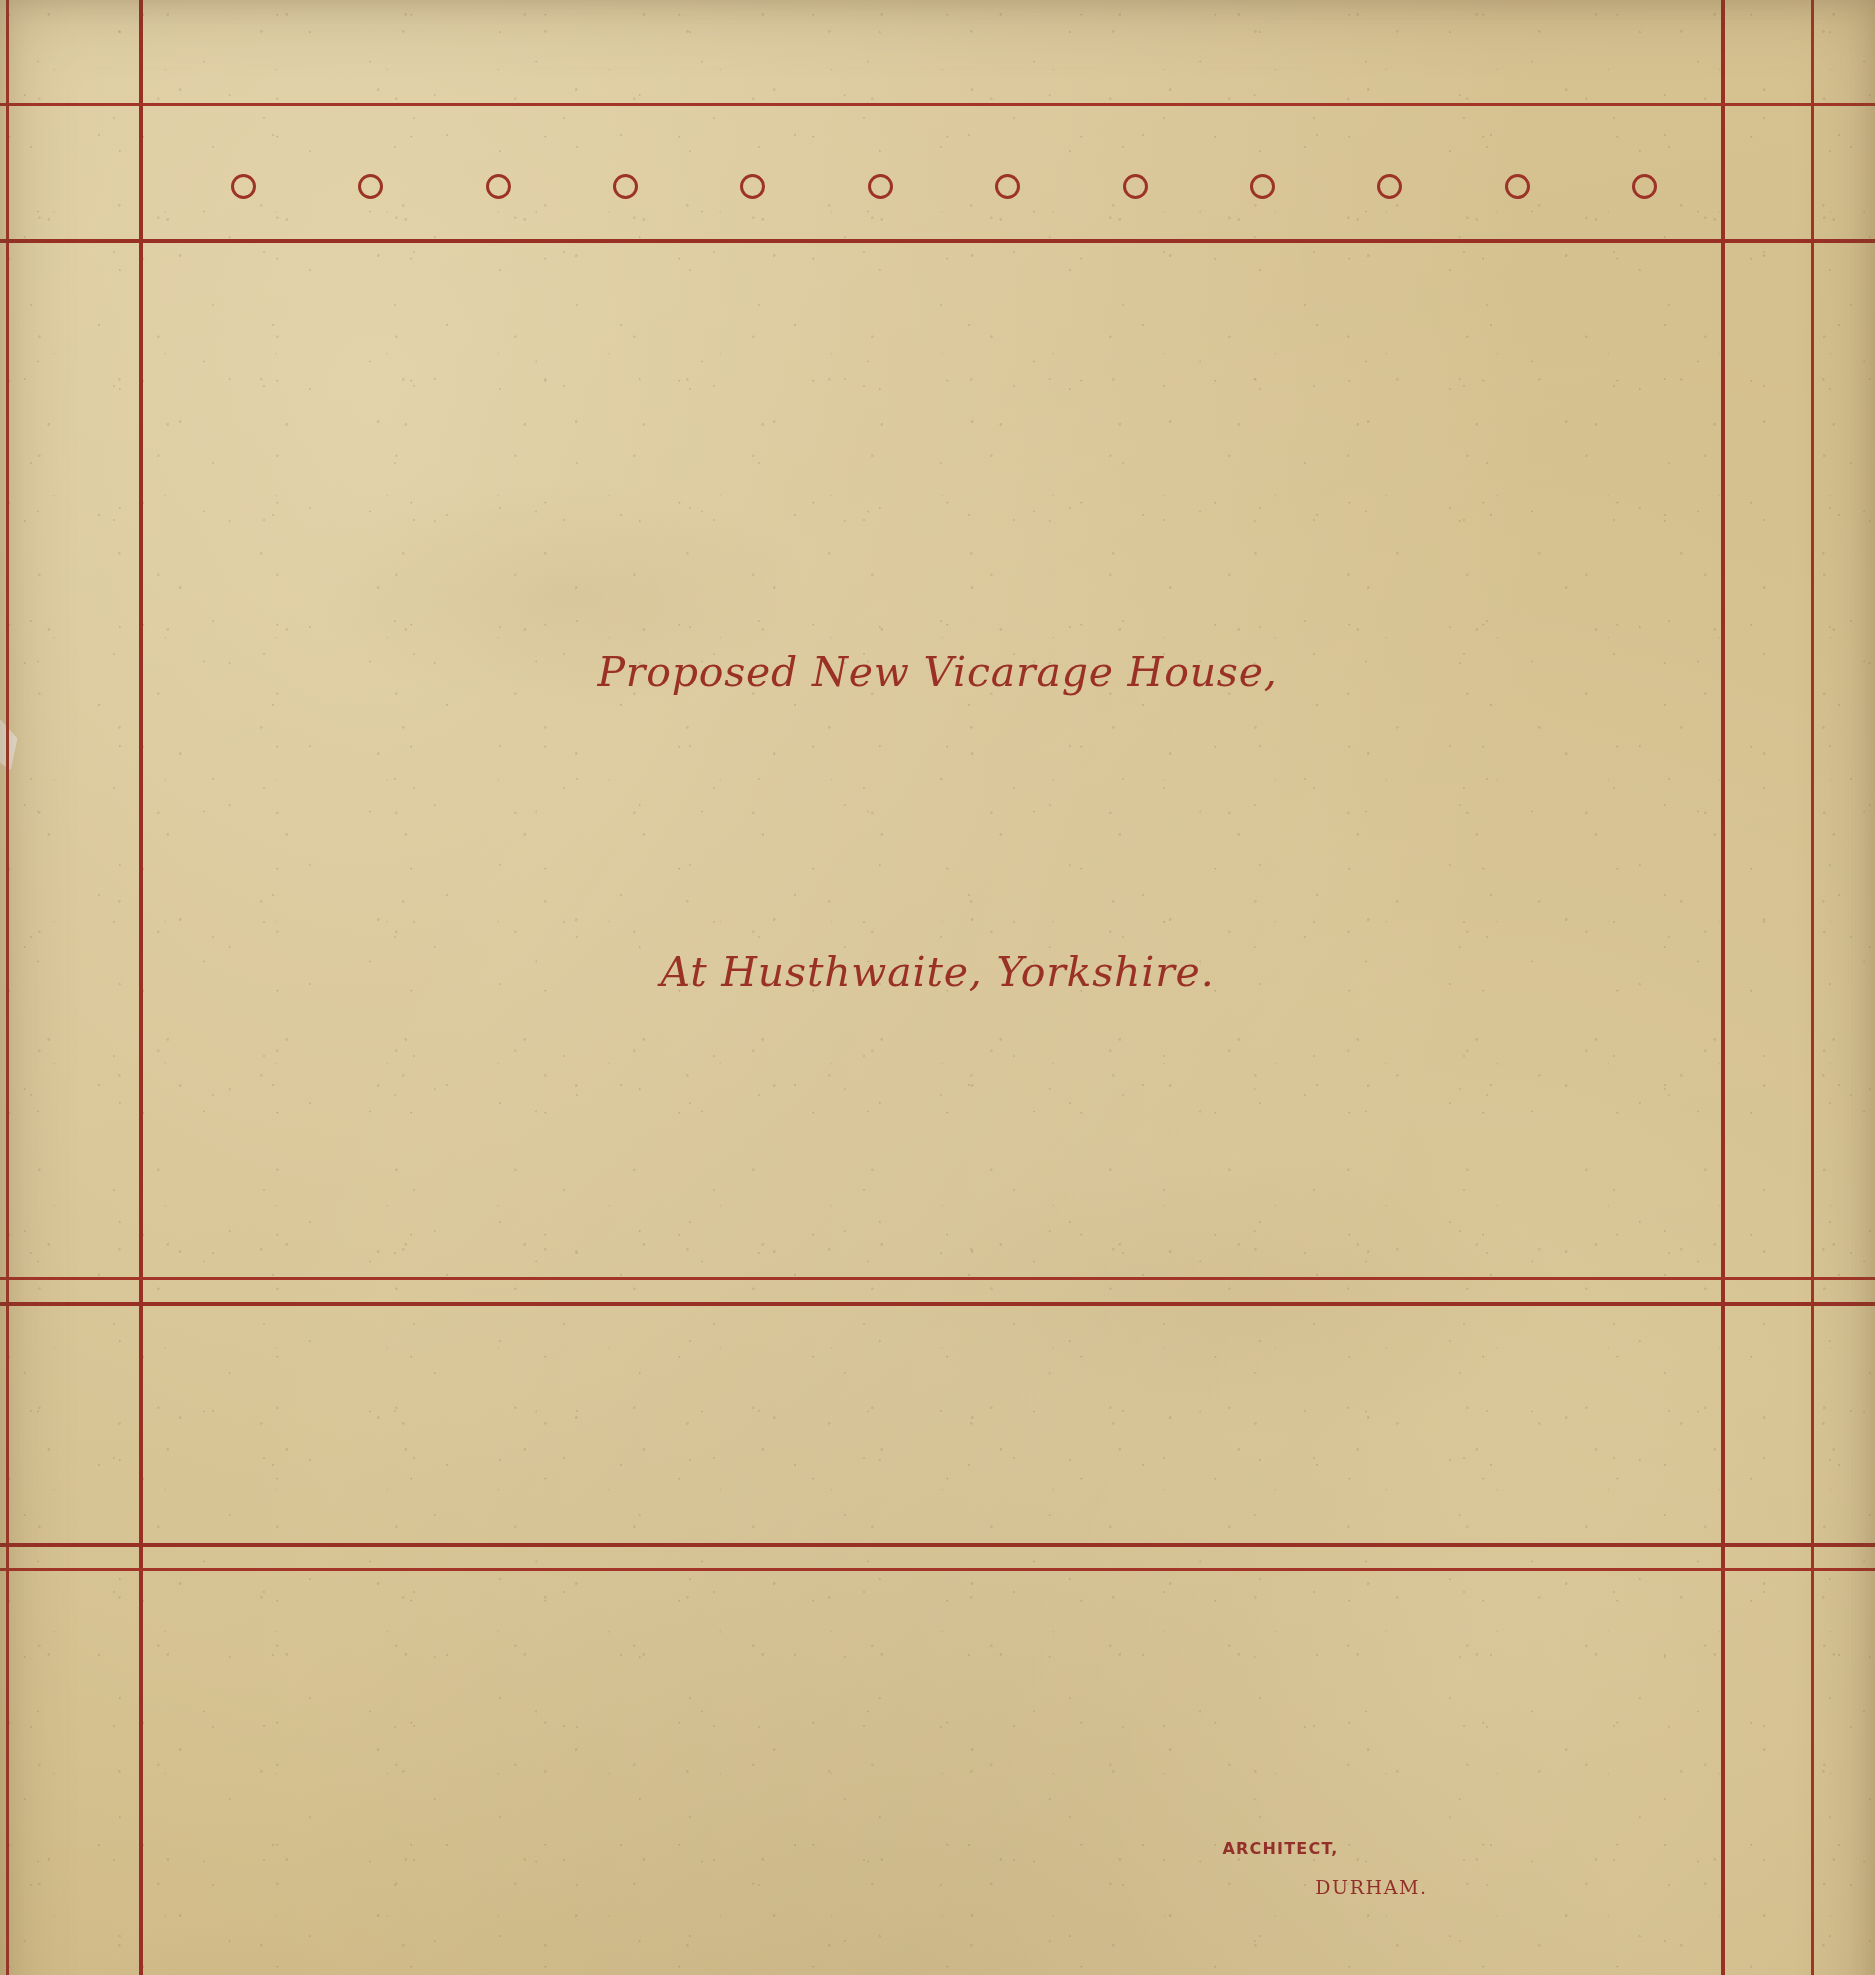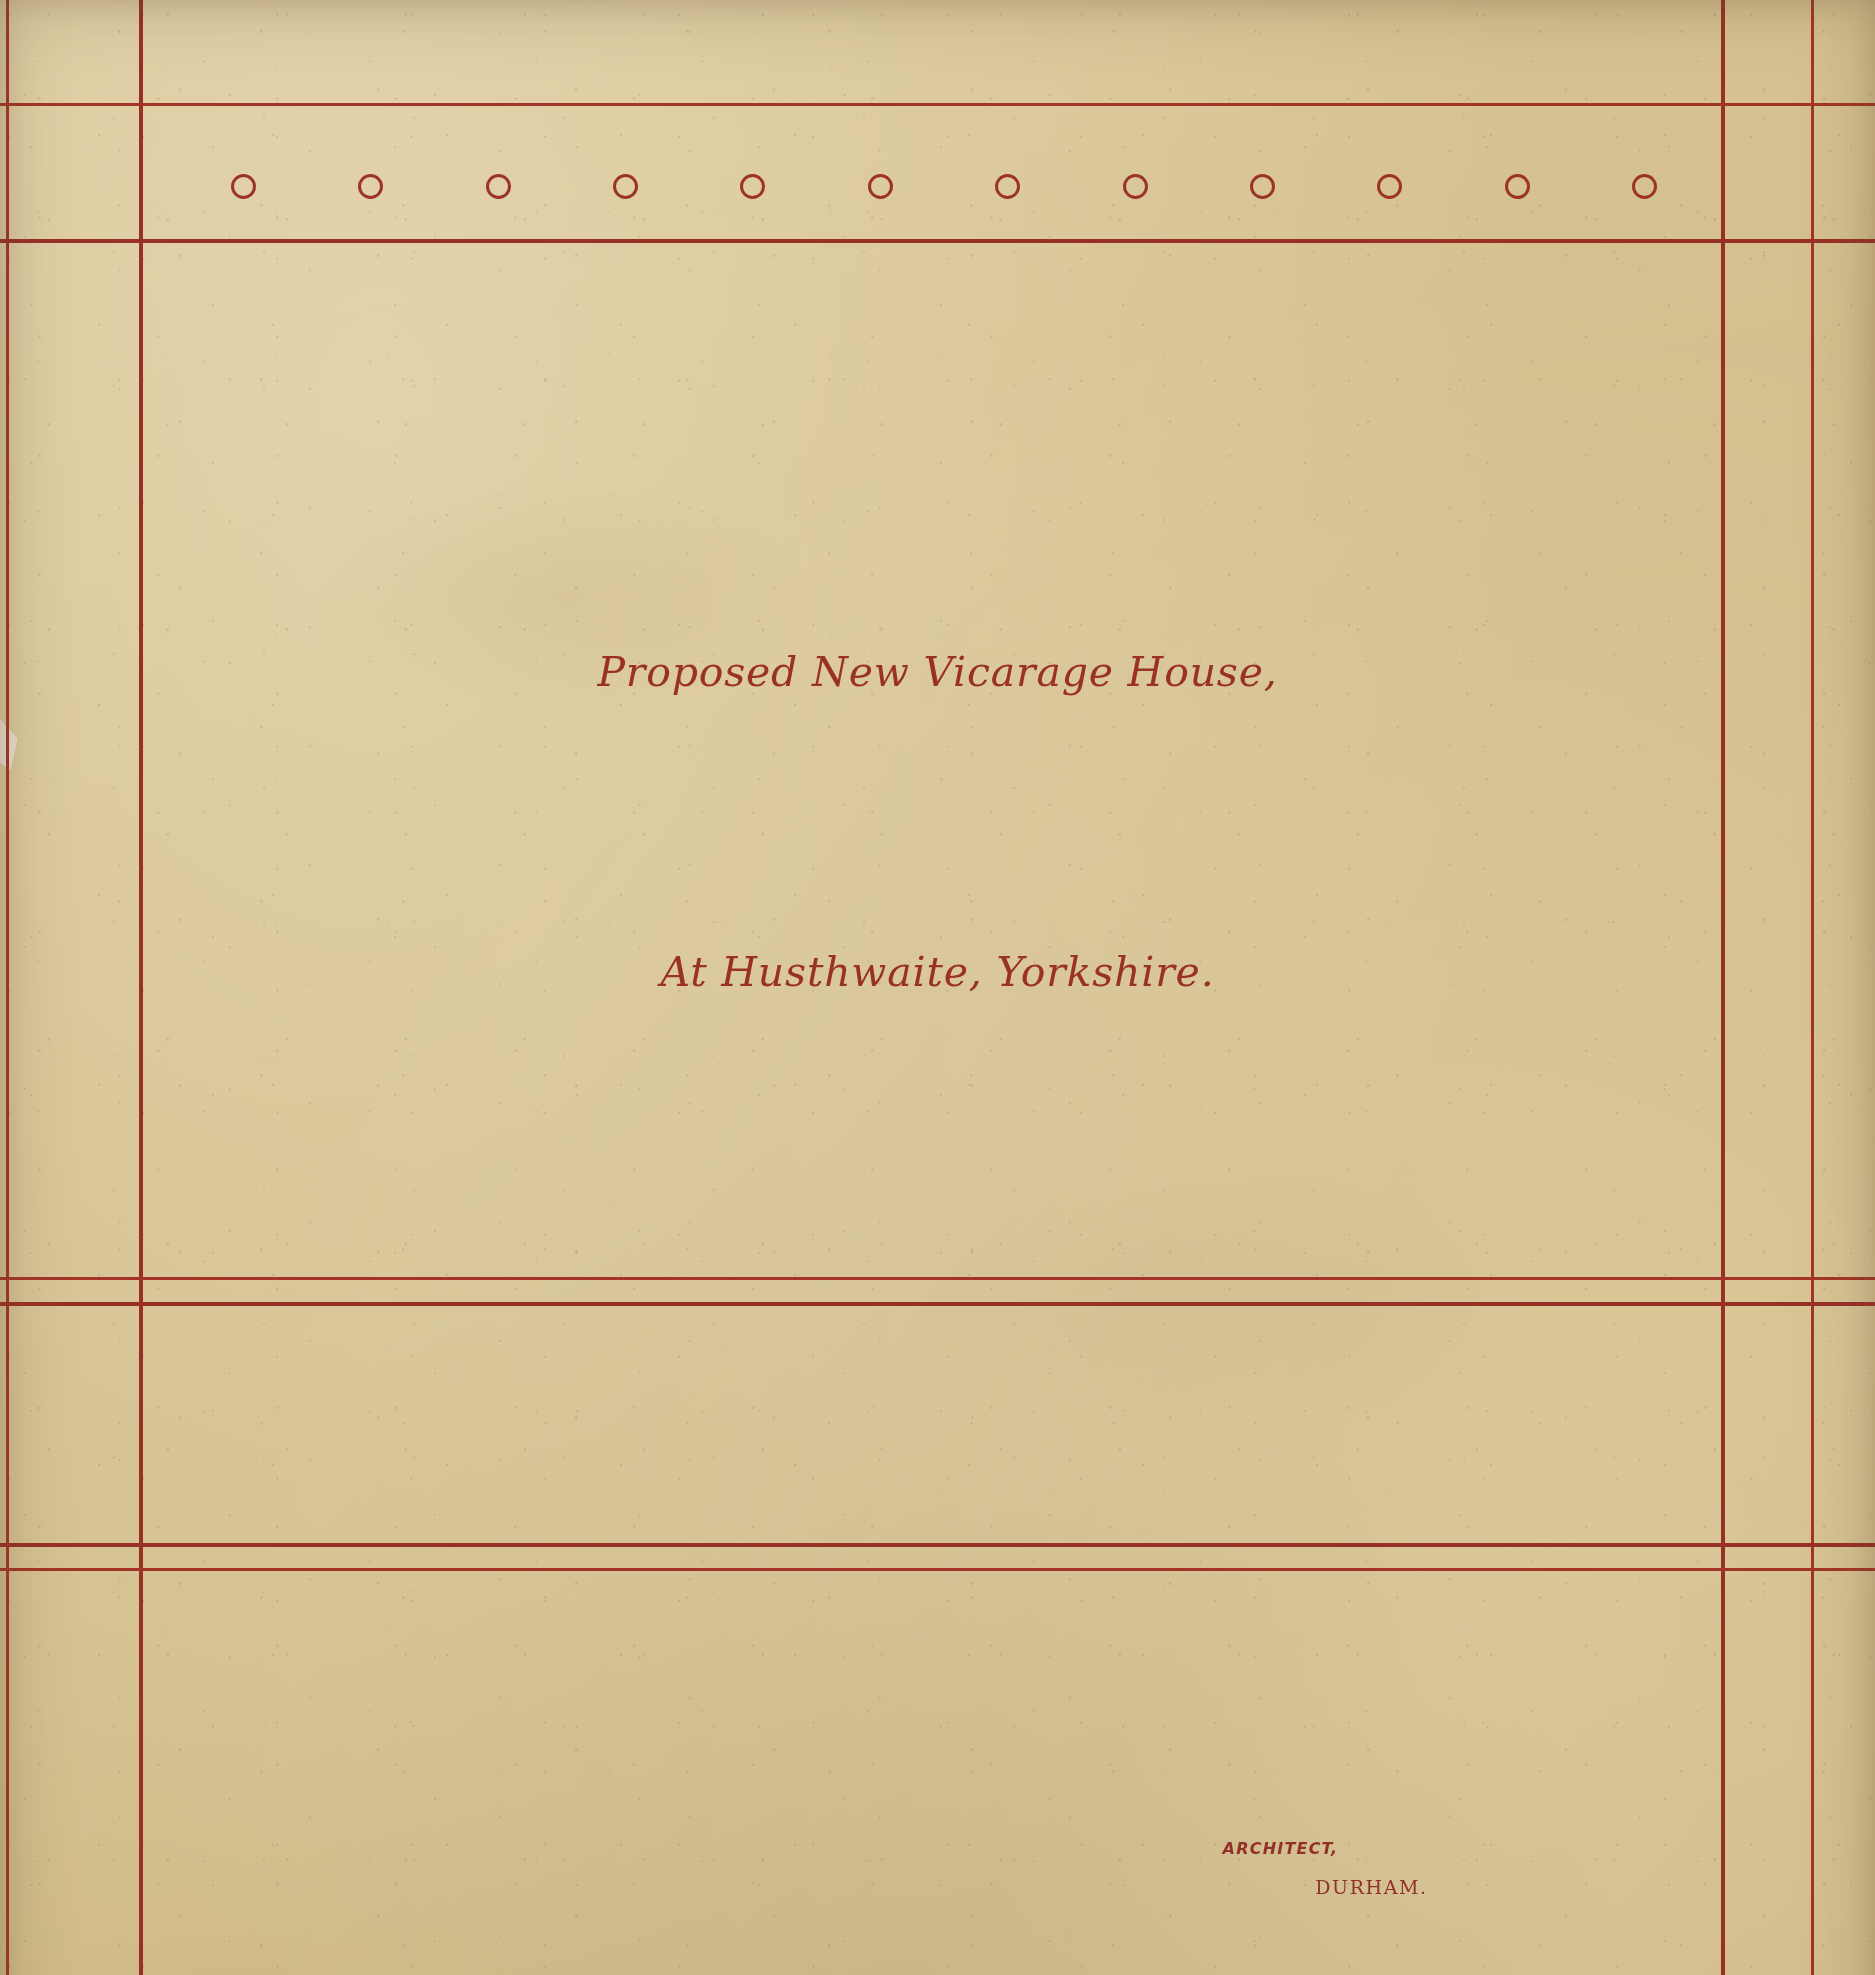--- a/index.html
+++ b/index.html
@@ -151,21 +151,20 @@
     font-weight: 700;
     font-size: 25px;
     letter-spacing: 0.4px;
     white-space: nowrap;
   }
   .credit .role {
     font-weight: 700;
     font-size: 16px;
     letter-spacing: 1.2px;
     margin-top: 6.3px;
-    font-style: italic;
   }
   .credit .place {
     font-family: "DejaVu Serif", serif;
     font-weight: 400;
     font-size: 19px;
     letter-spacing: 1.6px;
     margin-top: 18px;
   }
 
   #architect-block {

